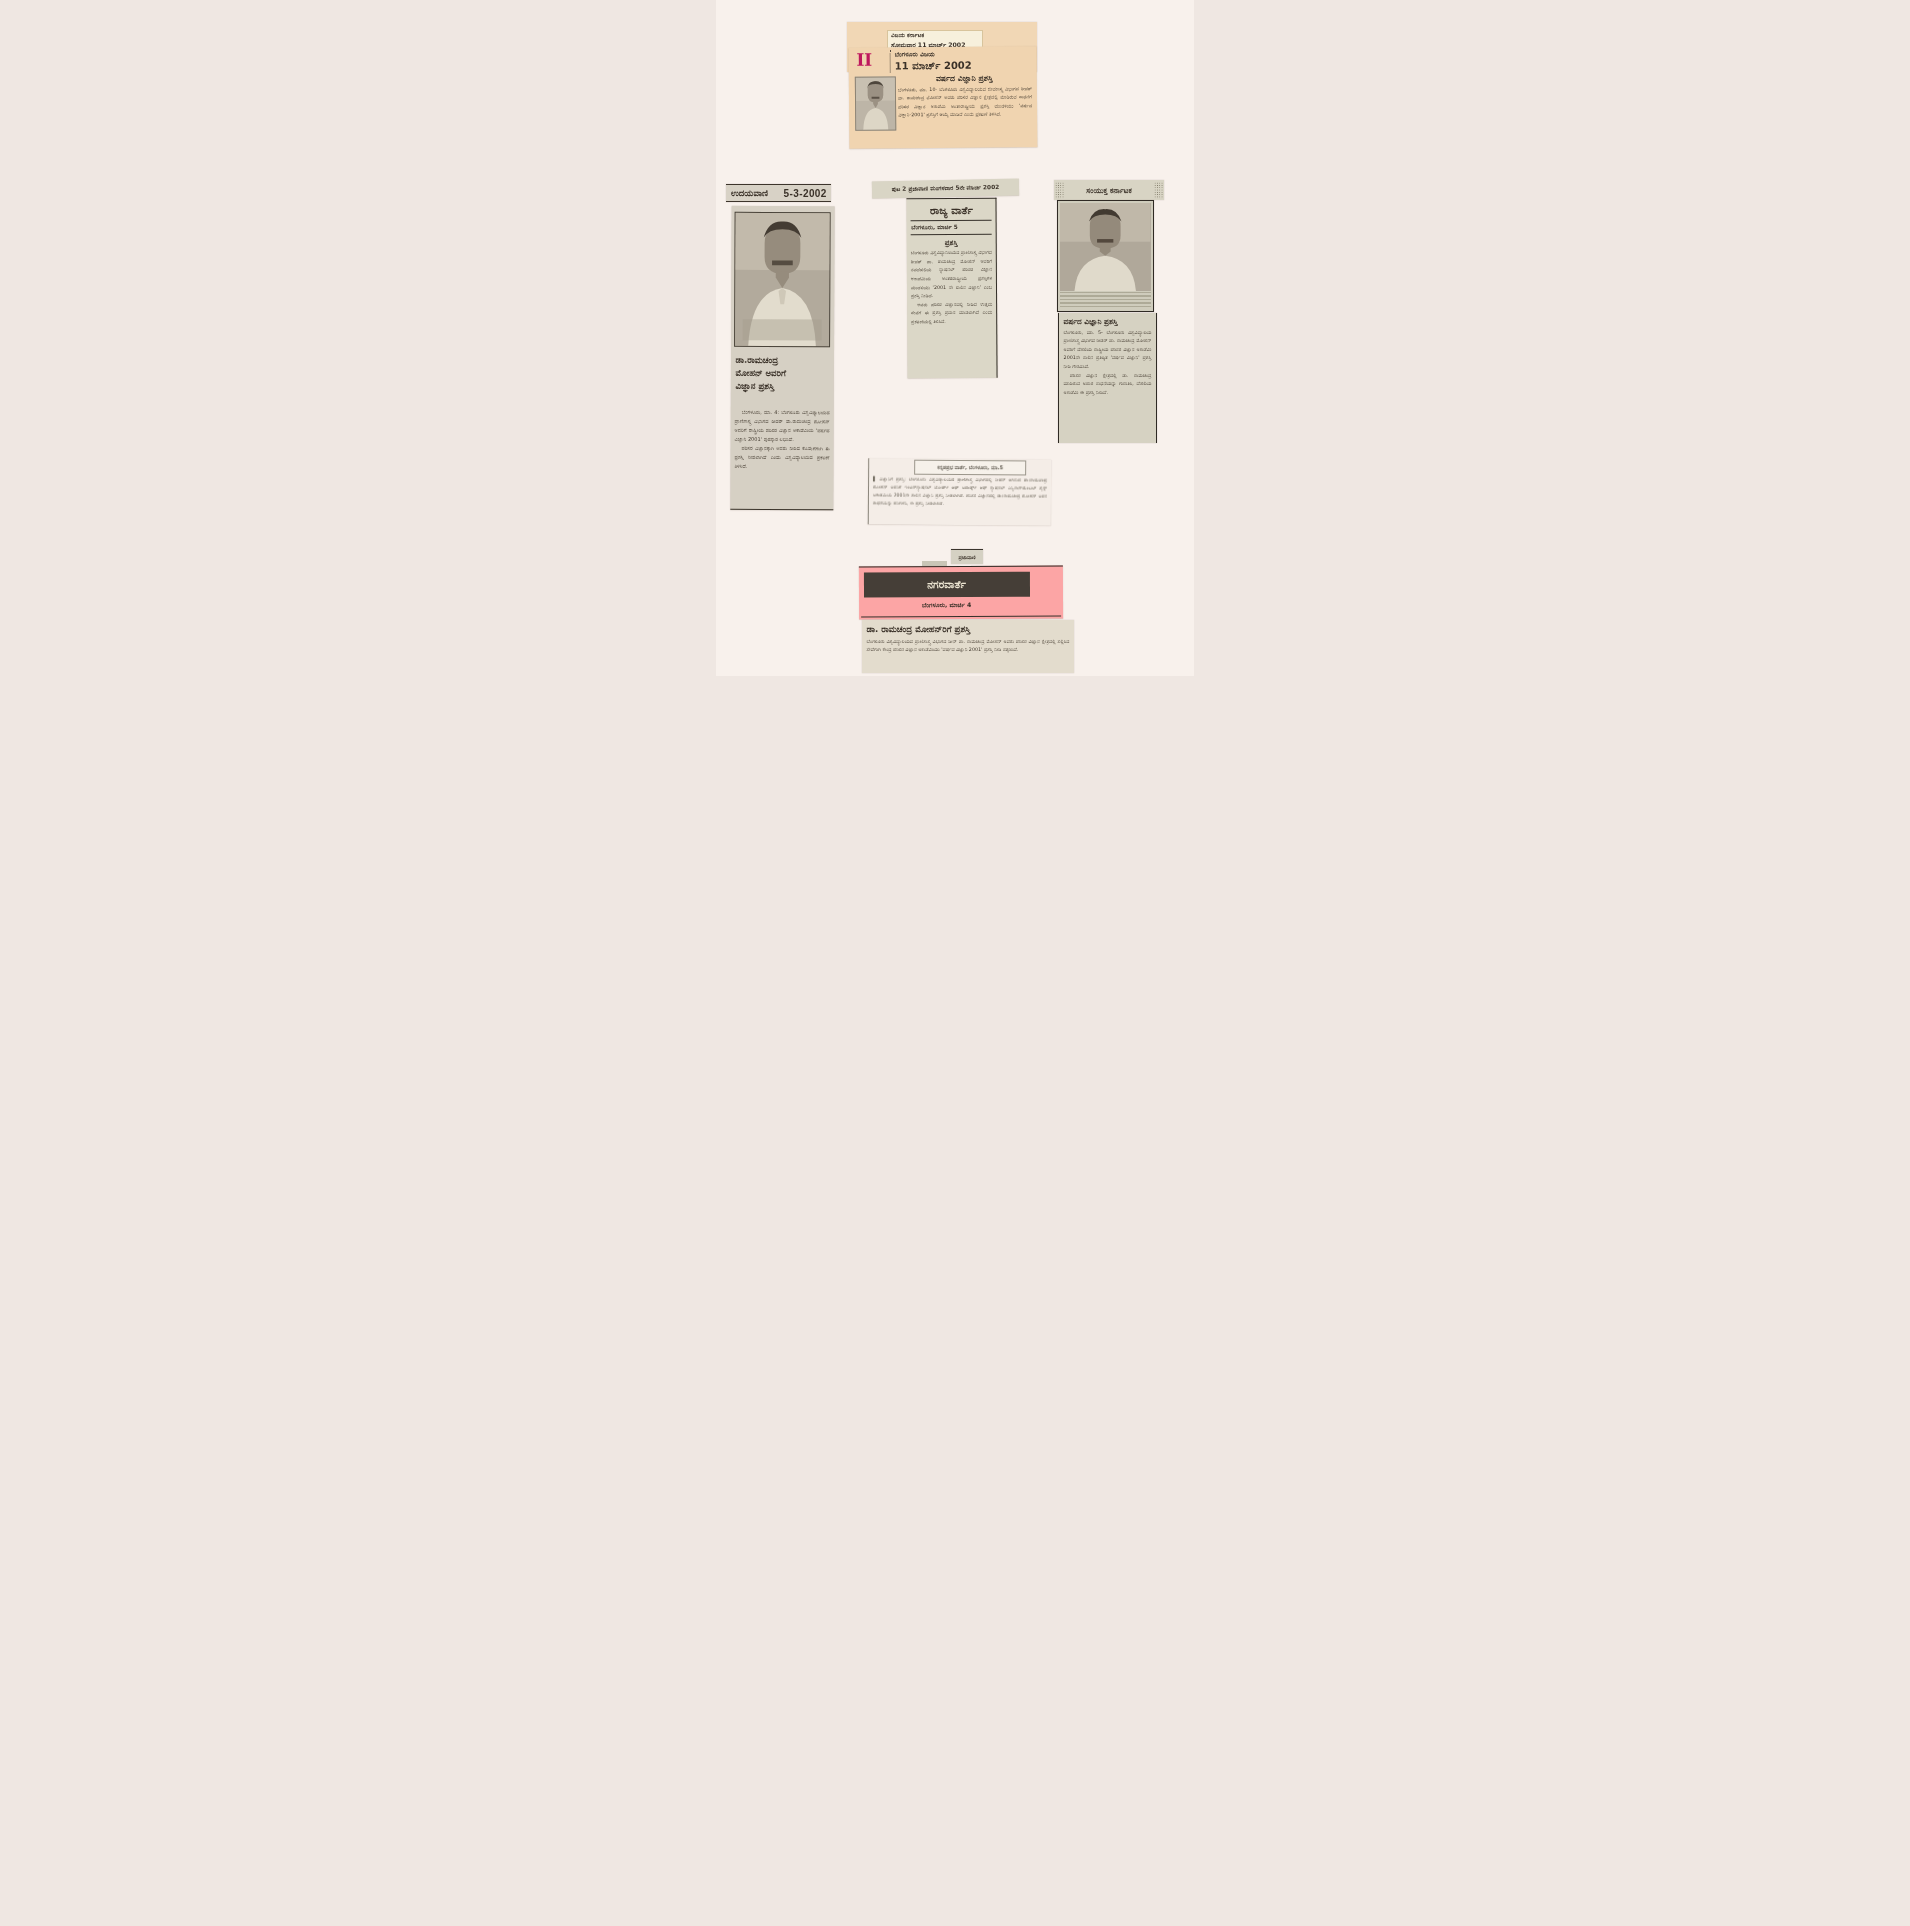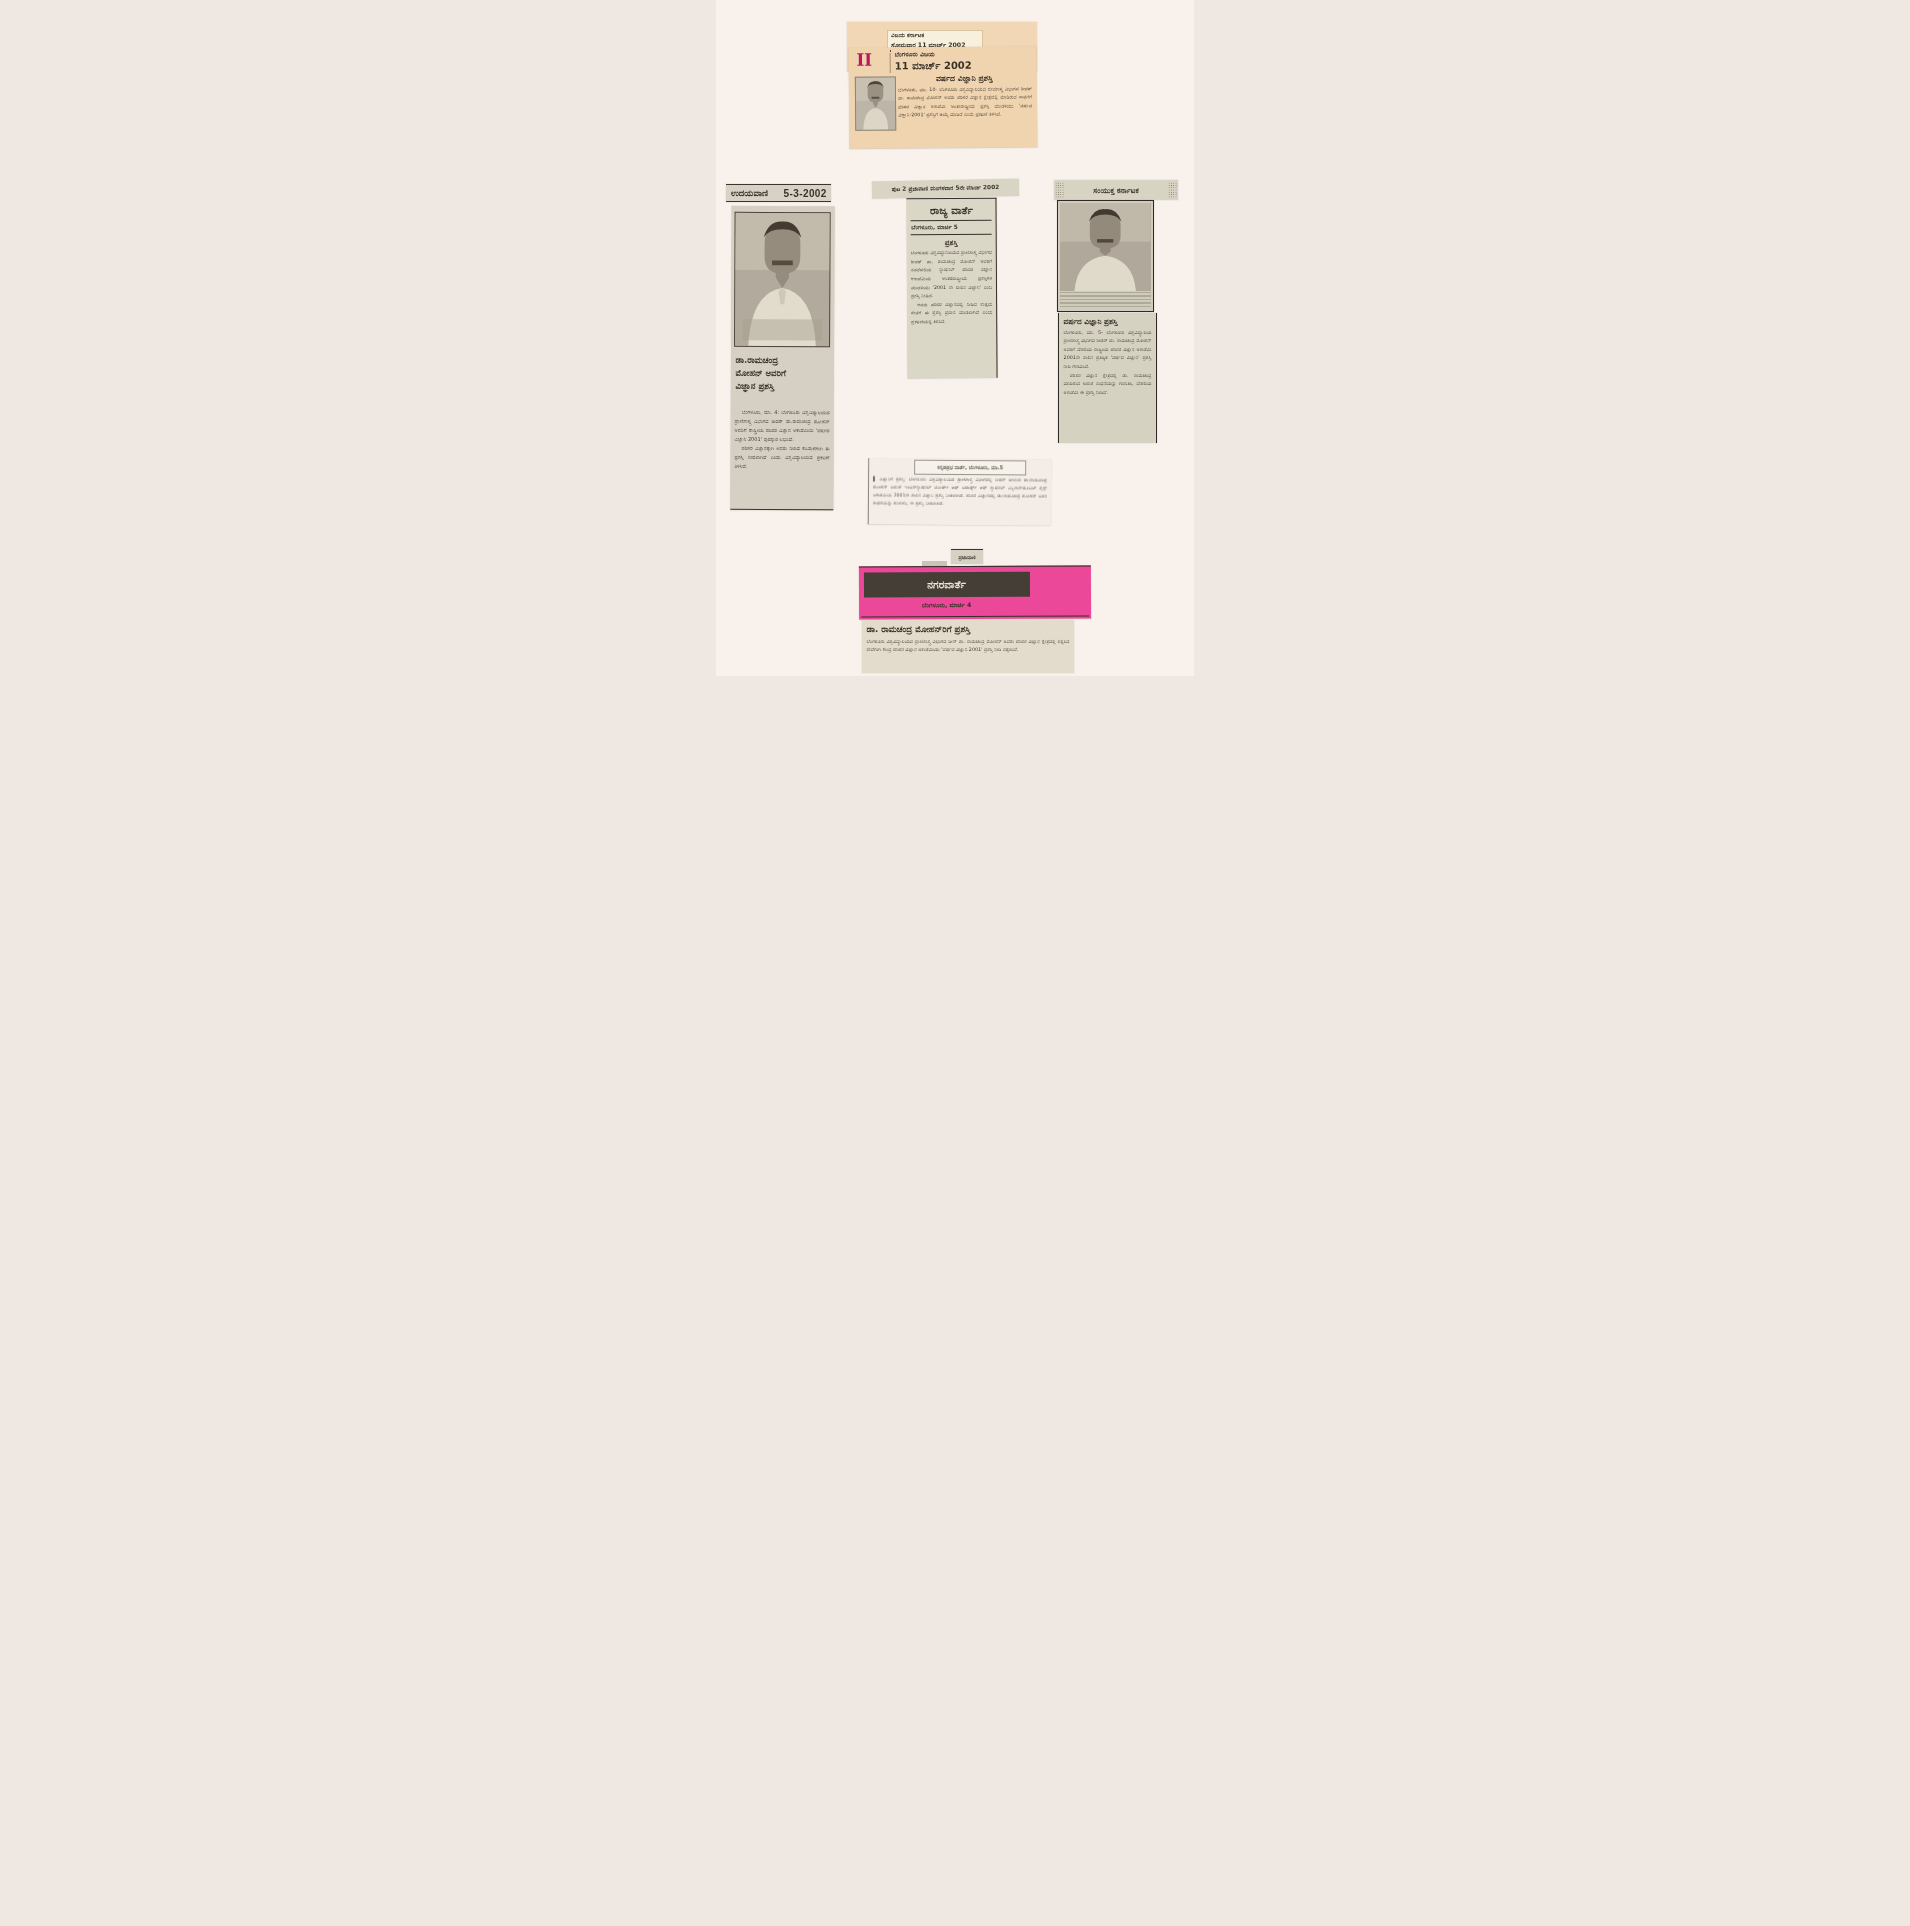--- a/index.html
+++ b/index.html
@@ -54,21 +54,21 @@
     box-sizing:border-box;border-right:1.5px solid #35302a;border-top:1.2px solid #35302a;padding:2.3px 3.9px;}
   .pv-section{font-weight:bold;font-size:10.4px;text-align:center;padding:2.3px 0 3.1px 0.8px;}
   .pv-r{border-top:1.2px solid #35302a;}
   .pv-dateline{font-weight:bold;font-size:5.8px;padding:3.1px 0 3.1px 0.8px;}
   .pv-sub{font-weight:bold;font-size:7px;text-align:center;margin:3.9px 0 2.3px 0;}
   .pv-body{font-size:4.8px;line-height:1.8;text-align:justify;color:#433a2f;}
   .pv-body p{margin:0;}
   .pv-body p + p{text-indent:6.2px;}
 
   
-  .sk-head{left:338px;top:180px;width:124px;height:20px;background:#d8d4c4;
+  .sk-head{left:338px;top:180px;width:110px;height:20px;background:#d8d4c4;
     display:flex;align-items:center;justify-content:center;font-weight:bold;font-size:7.3px;
     position:absolute;}
   .sk-dots{position:absolute;top:1.5px;bottom:1.5px;width:8.5px;
     background-image:radial-gradient(#58523f 34%,transparent 36%);background-size:2.3px 2.3px;opacity:.8;}
   .sk-dots.l{left:1.2px;} .sk-dots.r{right:1.2px;}
   .sk-photo-wrap{left:341px;top:200px;width:97px;height:112px;background:#cfccbc;
     border:0.8px solid #2f2a24;box-sizing:border-box;}
   .sk-photo{position:absolute;left:2.3px;top:2.3px;right:2.3px;height:88px;background:#b2ab9d;}
   .sk-showthrough{position:absolute;left:2.3px;right:2.3px;bottom:1.9px;height:17px;opacity:.35;
     background:repeating-linear-gradient(180deg,#6f6a52 0 1.2px,transparent 1.2px 3.5px);}
@@ -87,21 +87,21 @@
     font-weight:bold;font-size:5px;color:#5c564c;filter:blur(0.1px);}
   .kp-body{position:absolute;left:3.9px;top:17px;width:174px;font-size:4.6px;line-height:1.75;
     text-align:justify;color:#6a6458;filter:blur(0.1px);}
 
   
   .pl{left:235px;top:549px;width:32px;height:14px;background:#d5d1c3;border-top:1.2px solid #3a342c;
     display:flex;align-items:center;justify-content:center;font-weight:bold;font-size:5px;}
 
   
   .ng-tab{left:206px;top:561px;width:25px;height:11.6px;background:#c9c5b6;box-shadow:none;}
-  .ng-top{left:143px;top:566px;width:232px;height:53px;background:#ec4899;transform:rotate(-.25deg);
+  .ng-top{left:143px;top:566px;width:204px;height:53px;background:#fca5a5;transform:rotate(-.25deg);
     box-sizing:border-box;border-top:1.2px solid #2e2923;}
   .ng-bar{position:absolute;left:4.6px;top:4.6px;width:166px;height:25.4px;background:#453e37;
     display:flex;align-items:center;justify-content:center;}
   .ng-bar span{color:#ece5d2;font-weight:bold;font-size:10.4px;}
   .ng-dateline{position:absolute;left:4.6px;top:34px;width:166px;text-align:center;
     font-weight:bold;font-size:6.2px;}
   .ng-rule{position:absolute;left:2.3px;right:2.3px;bottom:2.3px;border-top:1.5px solid #35302a;}
   .ng-bottom{left:146px;top:620px;width:212px;height:53px;background:#e3dccd;box-sizing:border-box;
     padding:3.1px 4.6px;}
   .ng-headline{font-weight:bold;font-size:8.5px;margin:0.8px 0 3.1px 0;}

